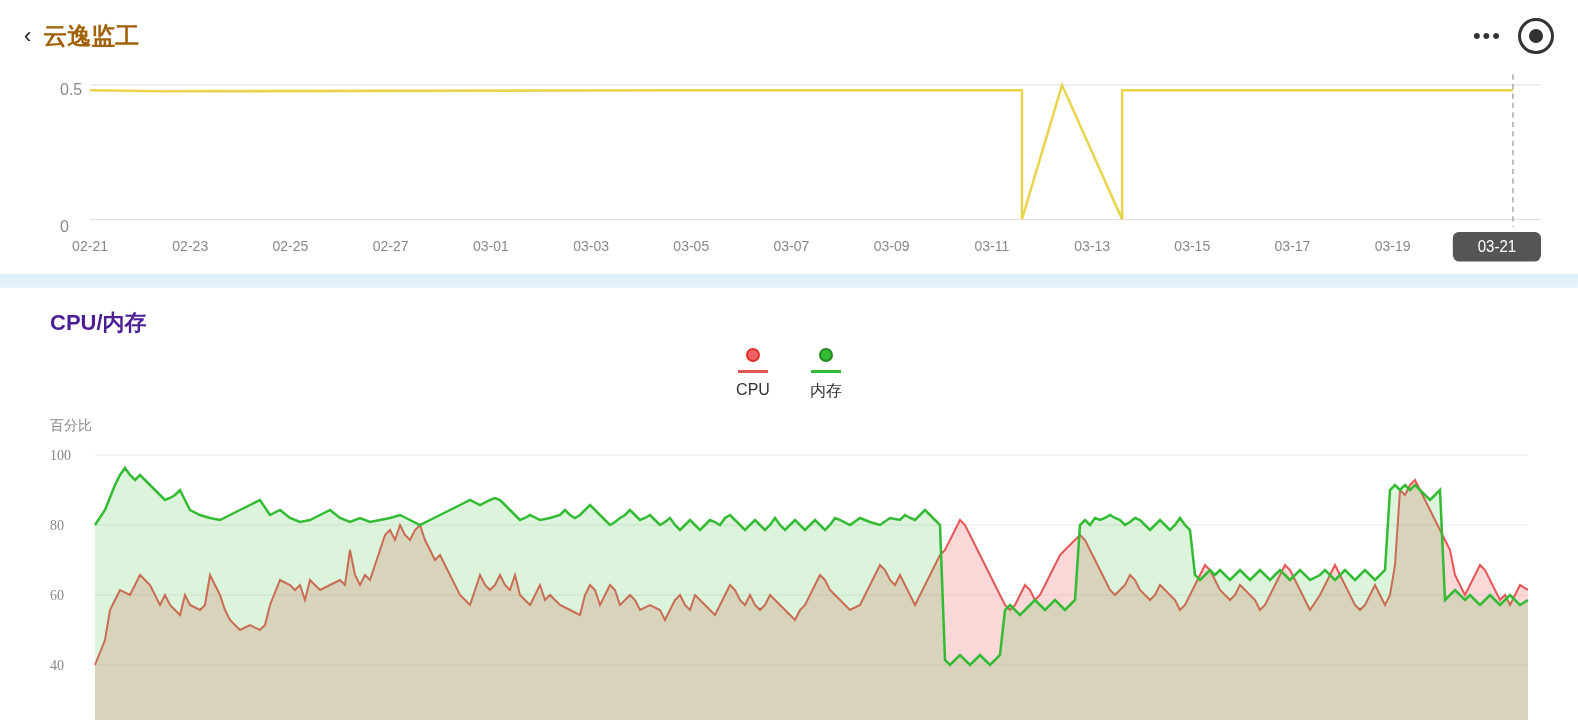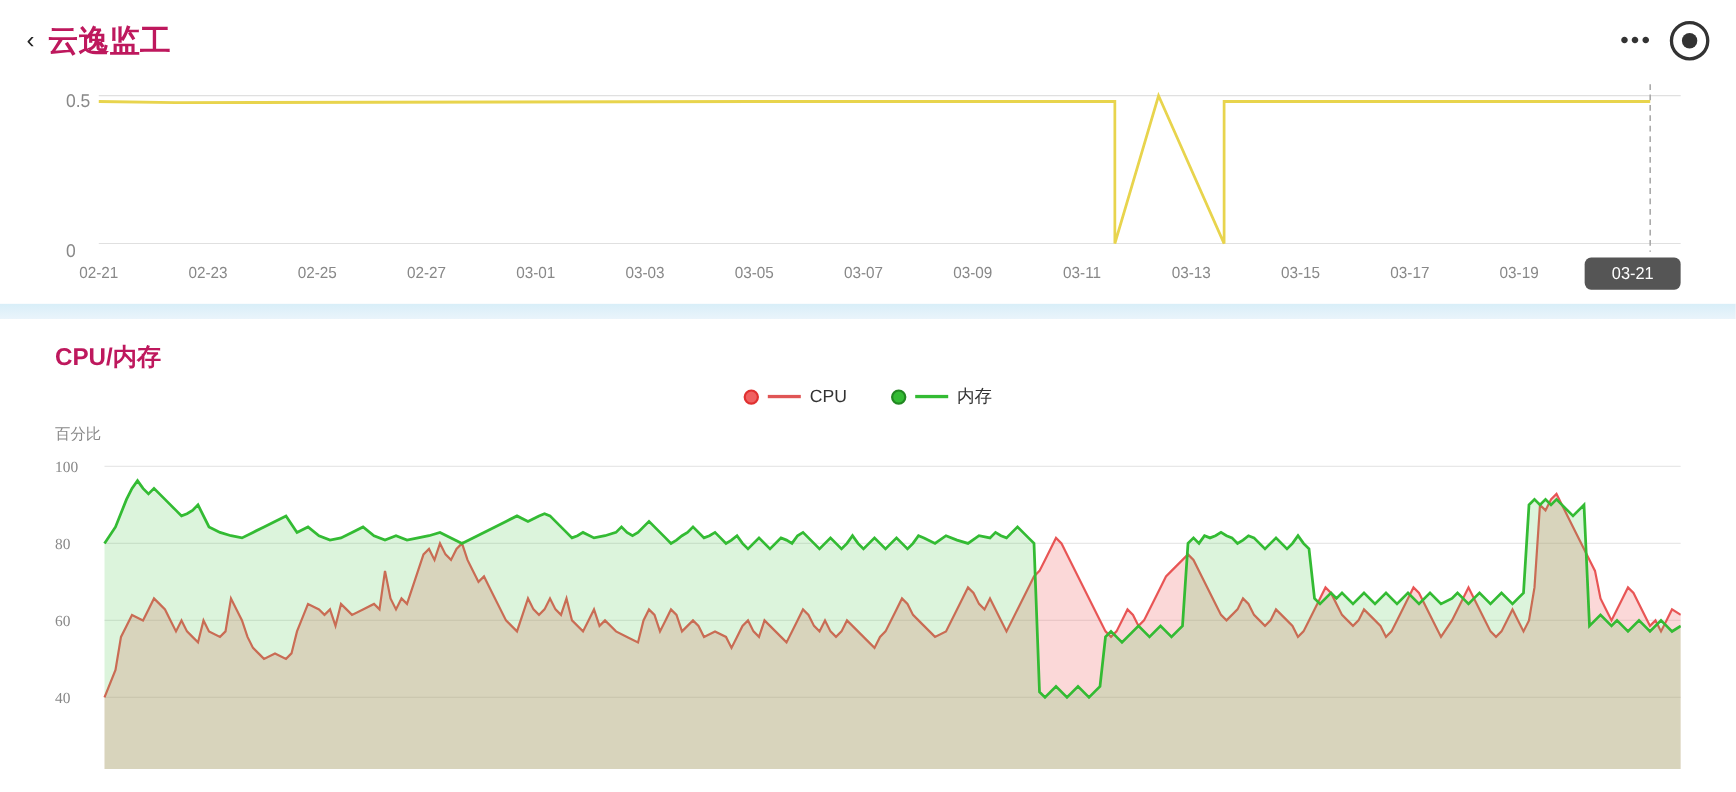--- a/index.html
+++ b/index.html
@@ -24,23 +24,23 @@
     }
     .back-btn {
       font-size: 22px;
       color: #222;
       cursor: pointer;
       background: none;
       border: none;
       line-height: 1;
     }
     .header-title {
-      font-size: 28px;
+      font-size: 24px;
       font-weight: 600;
-      color: #be185d;
+      color: #a16207;
     }
     .header-right {
       display: flex;
       align-items: center;
       gap: 16px;
     }
     .more-btn {
       font-size: 22px;
       color: #333;
       cursor: pointer;
@@ -61,21 +61,21 @@
     }
     .record-inner {
       width: 14px;
       height: 14px;
       border-radius: 50%;
       background: #333;
     }
 
     
     .top-chart-container {
-      padding: 0 50px 0 60px;
+      padding: 0 37px 0 60px;
       background: #fff;
       position: relative;
       height: 210px;
     }
     .top-chart-svg {
       width: 100%;
       height: 100%;
     }
 
     
@@ -86,35 +86,36 @@
     }
 
     
     .cpu-section {
       padding: 20px 50px 0 50px;
       background: #fff;
     }
     .section-title {
       font-size: 22px;
       font-weight: 700;
-      color: #be185d;
+      color: #4c1d95;
       margin-bottom: 10px;
     }
     .legend {
       display: flex;
       justify-content: center;
       gap: 40px;
       margin-bottom: 8px;
     }
     .legend-item {
       display: flex;
       align-items: center;
       gap: 8px;
       font-size: 16px;
       color: #333;
+      flex-direction: column;
     }
     .legend-dot-cpu {
       width: 14px;
       height: 14px;
       border-radius: 50%;
       background: #f06060;
       border: 2px solid #e03030;
     }
     .legend-line-cpu {
       width: 30px;

